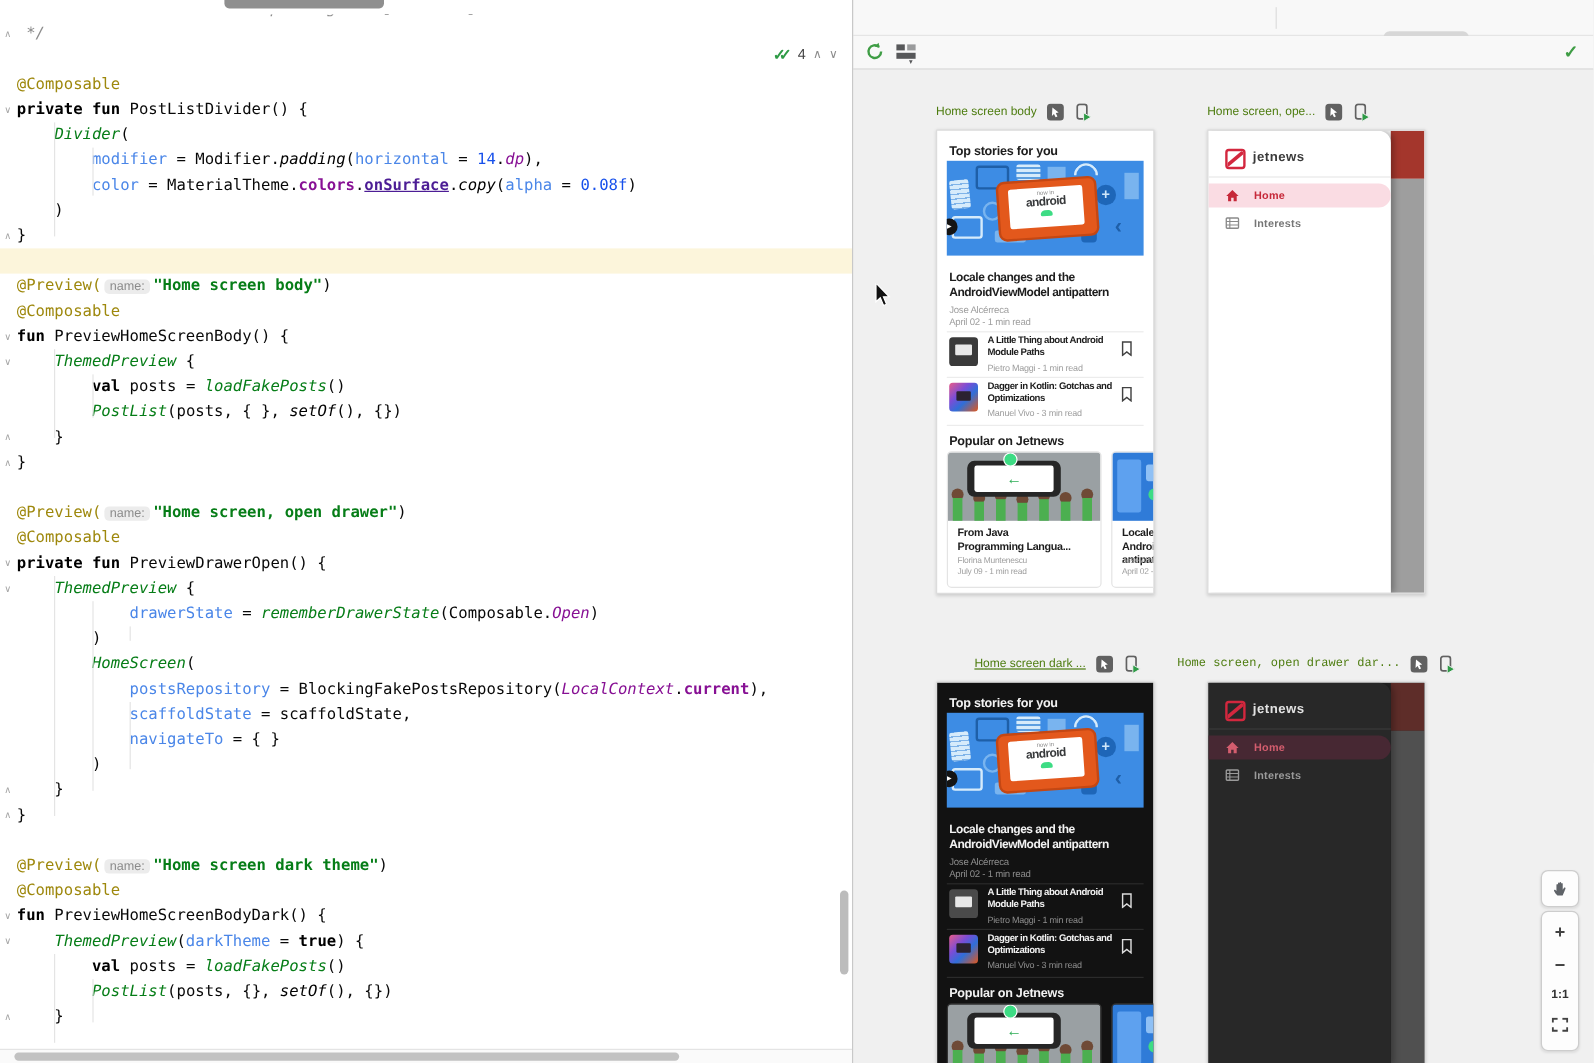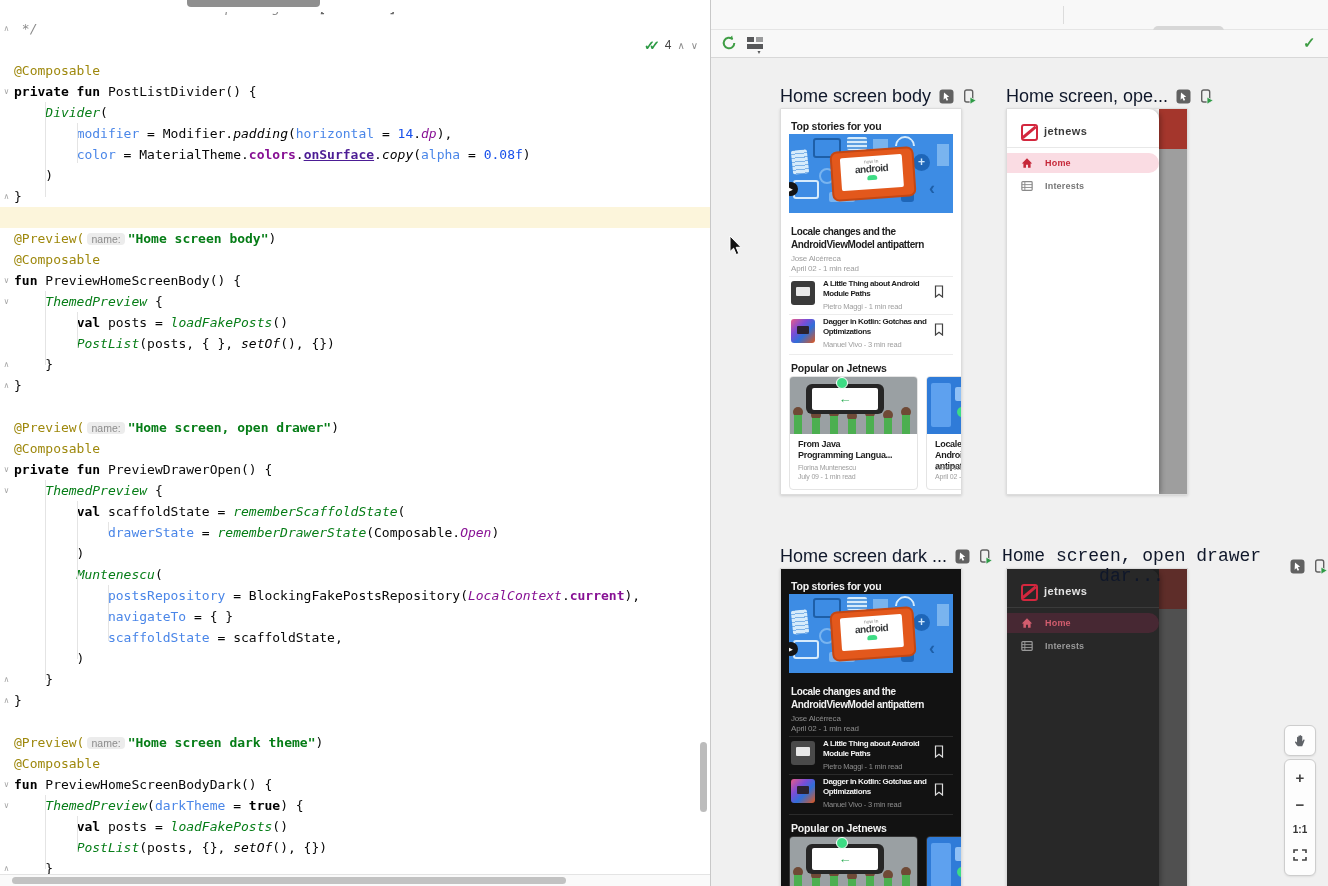--- a/index.html
+++ b/index.html
@@ -62,21 +62,21 @@
     border-right:4px solid transparent;border-bottom:5px solid #fff;}
   .tbtn{position:absolute;width:20px;height:20px;display:flex;align-items:center;justify-content:center;}
   .grid-ic{position:relative;width:17px;height:17px;}
   .grid-ic .a{position:absolute;left:0;top:1px;width:7px;height:5px;background:#57585a;}
   .grid-ic .b{position:absolute;left:9px;top:1px;width:7px;height:5px;background:#9a9b9c;}
   .grid-ic .c{position:absolute;left:0;top:8px;width:16px;height:5px;background:#57585a;}
   .grid-ic .d{position:absolute;left:11px;top:14px;font-size:6px;color:#57585a;line-height:4px;}
   .build-ok{left:1303px;top:34px;font-size:15px;font-weight:bold;color:#3f9d45;z-index:6;}
 
   
-  .ptitle{display:flex;align-items:center;gap:8px;color:#0f172a;font-size:18px;z-index:4;text-align:center;}
+  .ptitle{display:flex;align-items:center;gap:8px;color:#4d7c0f;font-size:10px;z-index:4;}
   .ptitle svg{flex:0 0 auto;}
   .card{background:#fff;border:1px solid #dcdcdc;border-radius:1px;overflow:hidden;z-index:3;
         box-shadow:0 1px 3px rgba(0,0,0,.14);}
   .card.darkbg{background:#121212;}
 
   
   .feed{position:relative;width:100%;height:100%;font-family:"Liberation Sans",sans-serif;}
   .f-sec{position:absolute;left:10px;font-weight:bold;font-size:10.5px;letter-spacing:-.2px;color:#1d1d1d;}
   .dark .f-sec{color:#f2f2f2;}
   .hero{position:absolute;left:8px;top:25px;width:164px;height:79px;background:#3D8CE4;overflow:hidden;}
@@ -202,27 +202,26 @@
         <div class="cl"><span class="gm">∨</span><span class="tok tx">    </span><span class="tok fn">ThemedPreview</span><span class="tok tx"> {</span></div>
         <div class="cl"><span class="tok tx">        </span><span class="tok kw">val</span><span class="tok tx"> posts = </span><span class="tok fn">loadFakePosts</span><span class="tok tx">()</span></div>
         <div class="cl"><span class="tok tx">        </span><span class="tok fn">PostList</span><span class="tok tx">(posts, { }, </span><span class="tok itl">setOf</span><span class="tok tx">(), {})</span></div>
         <div class="cl"><span class="gm">∧</span><span class="tok tx">    }</span></div>
         <div class="cl"><span class="gm">∧</span><span class="tok tx">}</span></div>
         <div class="cl"></div>
         <div class="cl"><span class="tok an">@Preview(</span><span class="tok hint">name:</span><span class="tok st">"Home screen, open drawer"</span><span class="tok tx">)</span></div>
         <div class="cl"><span class="tok an">@Composable</span></div>
         <div class="cl"><span class="gm">∨</span><span class="tok kw">private fun</span><span class="tok tx"> PreviewDrawerOpen() {</span></div>
         <div class="cl"><span class="gm">∨</span><span class="tok tx">    </span><span class="tok fn">ThemedPreview</span><span class="tok tx"> {</span></div>
-        <div class="cl"><span class="tok tx">        </span><span class="tok kw">val</span><span class="tok tx"> scaffoldState = </span><span class="tok fn">rememberScaffoldState</span><span class="tok tx">(</span></div>
         <div class="cl"><span class="tok tx">            </span><span class="tok na">drawerState</span><span class="tok tx"> = </span><span class="tok fn">rememberDrawerState</span><span class="tok tx">(Composable.</span><span class="tok pp">Open</span><span class="tok tx">)</span></div>
         <div class="cl"><span class="tok tx">        )</span></div>
-        <div class="cl"><span class="tok tx">        </span><span class="tok fn">Muntenescu</span><span class="tok tx">(</span></div>
+        <div class="cl"><span class="tok tx">        </span><span class="tok fn">HomeScreen</span><span class="tok tx">(</span></div>
         <div class="cl"><span class="tok tx">            </span><span class="tok na">postsRepository</span><span class="tok tx"> = BlockingFakePostsRepository(</span><span class="tok pp">LocalContext</span><span class="tok tx">.</span><span class="tok pb">current</span><span class="tok tx">),</span></div>
+        <div class="cl"><span class="tok tx">            </span><span class="tok na">scaffoldState</span><span class="tok tx"> = scaffoldState,</span></div>
         <div class="cl"><span class="tok tx">            </span><span class="tok na">navigateTo</span><span class="tok tx"> = { }</span></div>
-        <div class="cl"><span class="tok tx">            </span><span class="tok na">scaffoldState</span><span class="tok tx"> = scaffoldState,</span></div>
         <div class="cl"><span class="tok tx">        )</span></div>
         <div class="cl"><span class="gm">∧</span><span class="tok tx">    }</span></div>
         <div class="cl"><span class="gm">∧</span><span class="tok tx">}</span></div>
         <div class="cl"></div>
         <div class="cl"><span class="tok an">@Preview(</span><span class="tok hint">name:</span><span class="tok st">"Home screen dark theme"</span><span class="tok tx">)</span></div>
         <div class="cl"><span class="tok an">@Composable</span></div>
         <div class="cl"><span class="gm">∨</span><span class="tok kw">fun</span><span class="tok tx"> PreviewHomeScreenBodyDark() {</span></div>
         <div class="cl"><span class="gm">∨</span><span class="tok tx">    </span><span class="tok fn">ThemedPreview</span><span class="tok tx">(</span><span class="tok na">darkTheme</span><span class="tok tx"> = </span><span class="tok kw">true</span><span class="tok tx">) {</span></div>
         <div class="cl"><span class="tok tx">        </span><span class="tok kw">val</span><span class="tok tx"> posts = </span><span class="tok fn">loadFakePosts</span><span class="tok tx">()</span></div>
         <div class="cl"><span class="tok tx">        </span><span class="tok fn">PostList</span><span class="tok tx">(posts, {}, </span><span class="tok itl">setOf</span><span class="tok tx">(), {})</span></div>
@@ -317,21 +316,21 @@
     <span>Home screen, ope...</span>
     <svg width="15" height="15" viewBox="0 0 15 15">
         <rect x="0.5" y="0.5" width="14" height="14" rx="3" fill="#616161"></rect>
         <path d="M5 3.5l5.2 4.2-2.4.5 1.4 2.8-1.5.7-1.4-2.8-1.7 1.8z" fill="#fff"></path>
       </svg>
     <svg width="15" height="15" viewBox="0 0 15 15">
         <rect x="2.7" y="1" width="8" height="12" rx="2" fill="none" stroke="#616161" stroke-width="1.4"></rect>
         <path d="M8 8l6.2 3.6L8 15.2z" fill="#2e9b46" stroke="#f0f0f0" stroke-width="0.8"></path>
       </svg>
   </div>
-  <div class="abs ptitle" style="left:780px;top:546px;">
+  <div class="abs ptitle" style="left:812px;top:546px;text-decoration:underline;">
     <span>Home screen dark ...</span>
     <svg width="15" height="15" viewBox="0 0 15 15">
         <rect x="0.5" y="0.5" width="14" height="14" rx="3" fill="#616161"></rect>
         <path d="M5 3.5l5.2 4.2-2.4.5 1.4 2.8-1.5.7-1.4-2.8-1.7 1.8z" fill="#fff"></path>
       </svg>
     <svg width="15" height="15" viewBox="0 0 15 15">
         <rect x="2.7" y="1" width="8" height="12" rx="2" fill="none" stroke="#616161" stroke-width="1.4"></rect>
         <path d="M8 8l6.2 3.6L8 15.2z" fill="#2e9b46" stroke="#f0f0f0" stroke-width="0.8"></path>
       </svg>
   </div>

